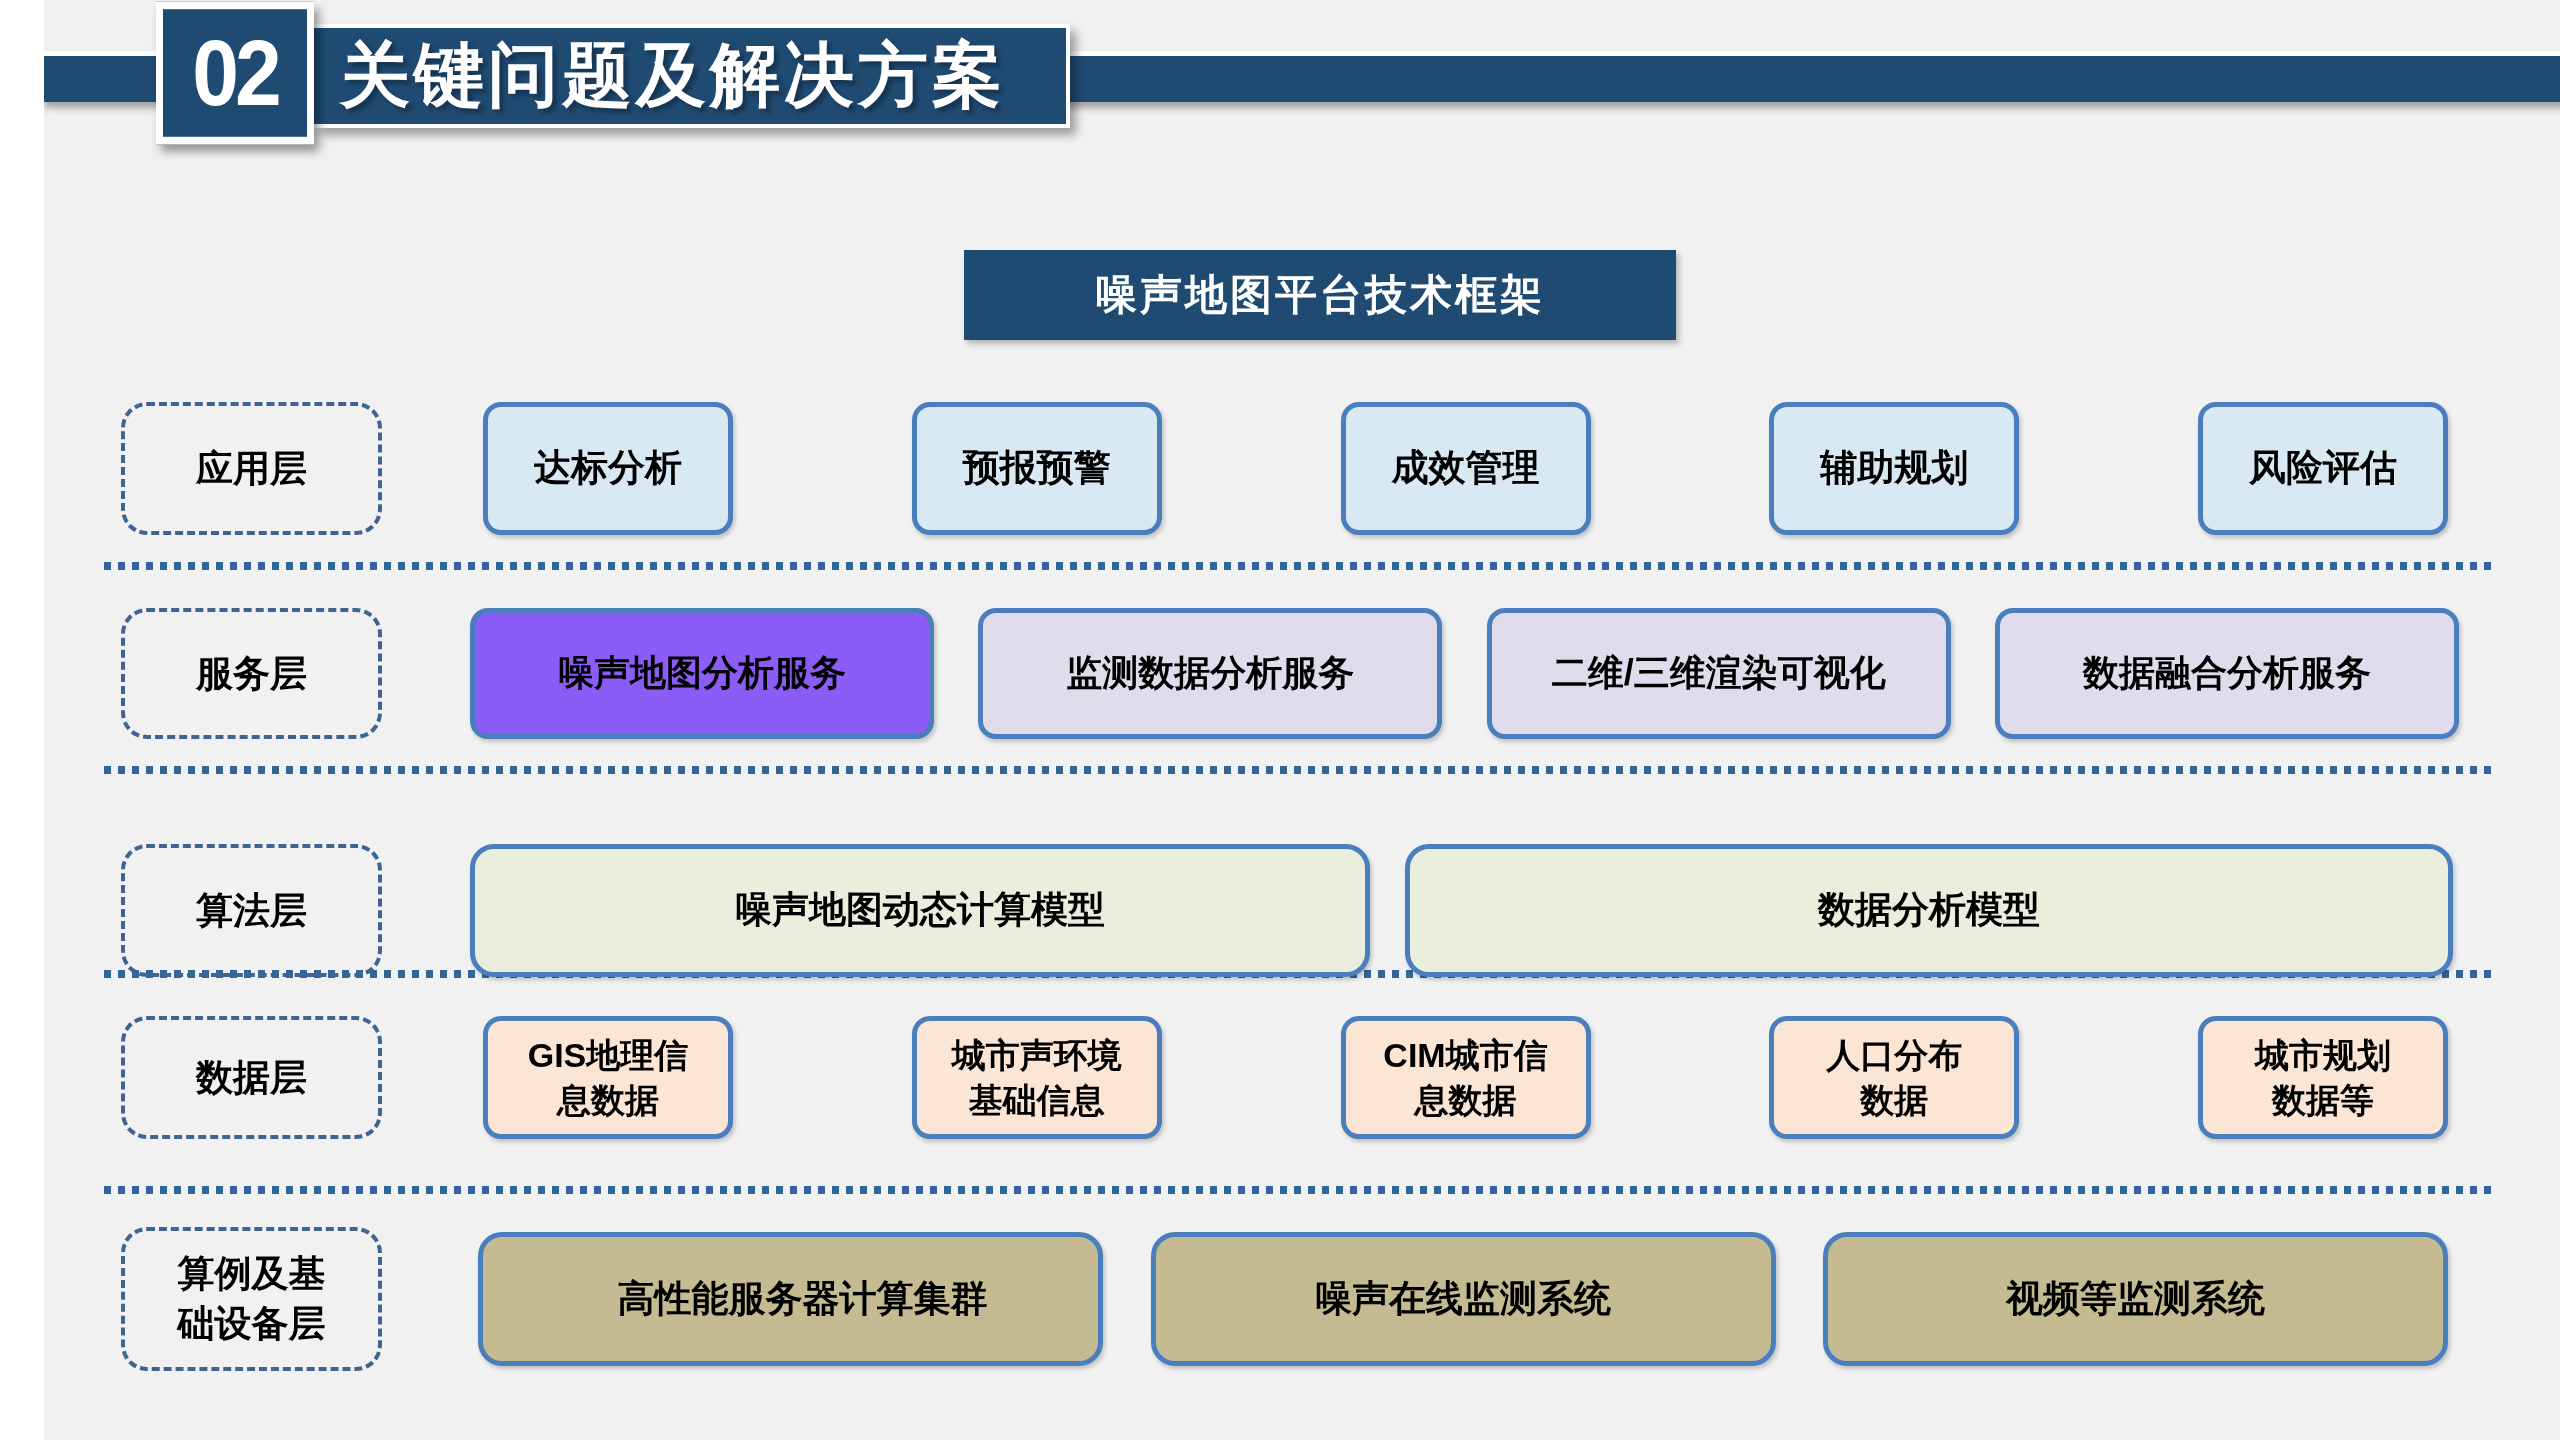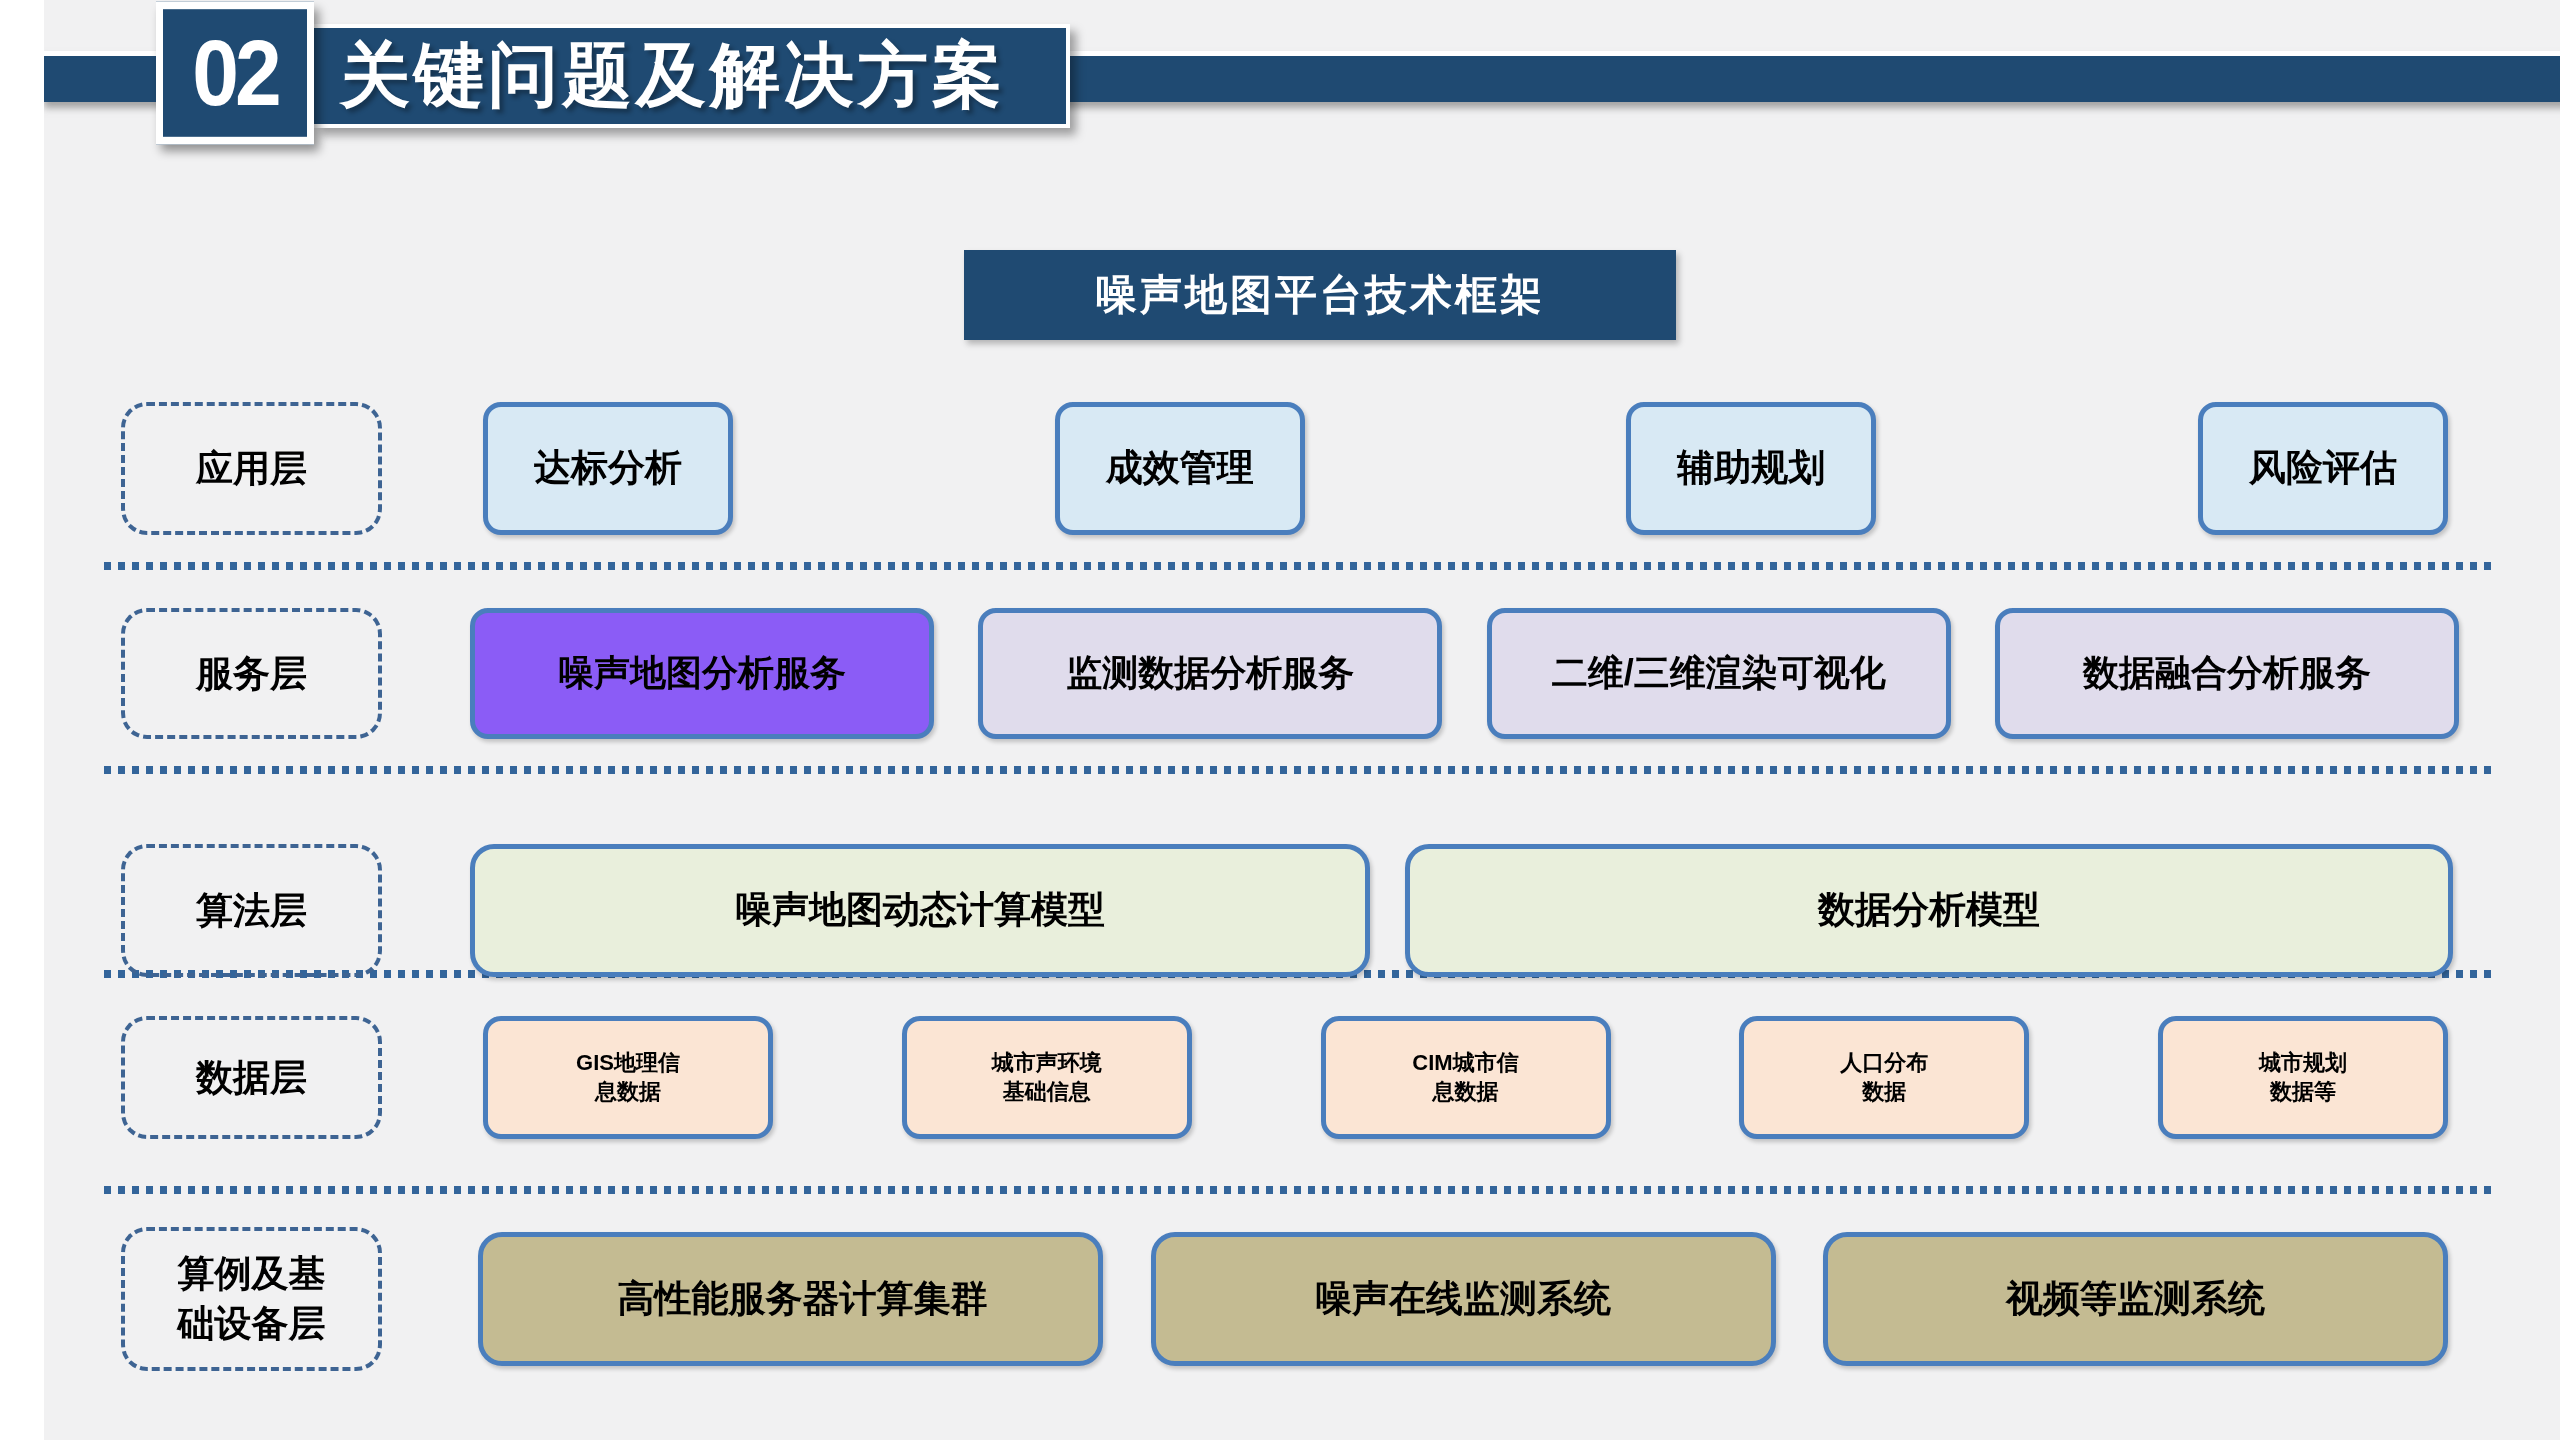--- a/index.html
+++ b/index.html
@@ -51,21 +51,21 @@
 
   .box{border:5px solid var(--bordblue);border-radius:18px;
     display:flex;align-items:center;justify-content:center;text-align:center;
     font-size:37px;font-weight:700;color:var(--txt);white-space:pre-line;line-height:1.3;
     box-shadow:2px 3px 4px rgba(0,0,0,.2);flex:none;}
   .r0 .box{width:250px;}
   .r1 .box{width:464px;font-size:36px;}
   .r2 .box{border-radius:24px;}
   .r2 .box:nth-child(1){width:900px;}
   .r2 .box:nth-child(2){width:1048px;}
-  .r3 .box{width:290px;font-size:22px;}
+  .r3 .box{width:250px;font-size:34px;}
   .r4 .box{width:625px;border-radius:24px;}
 
   
   .sep{position:absolute;left:60px;width:2388px;height:8px;
     background:repeating-linear-gradient(90deg,var(--dot) 0 7px,transparent 7px 14px);}
   .sep1{top:562px;} .sep2{top:766px;} .sep3{top:970px;} .sep4{top:1186px;}
 </style>
 </head>
 <body>
 
@@ -88,20 +88,21 @@
   <div class="sep sep1"></div>
   <div class="sep sep2"></div>
   <div class="sep sep3"></div>
   <div class="sep sep4"></div>
 
   <div id="rows">
       <div class="layer-row r0">
         <div class="label">应用层</div>
         <div class="boxes">
           <div class="box" style="background: rgb(216, 233, 244);">达标分析</div>
+          <div class="box" style="background: rgb(216, 233, 244);">预报预警</div>
           <div class="box" style="background: rgb(216, 233, 244);">成效管理</div>
           <div class="box" style="background: rgb(216, 233, 244);">辅助规划</div>
           <div class="box" style="background: rgb(216, 233, 244);">风险评估</div>
         </div>
       </div>
       <div class="layer-row r1">
         <div class="label">服务层</div>
         <div class="boxes">
           <div class="box" style="background: #8b5cf6;">噪声地图分析服务</div>
           <div class="box" style="background: rgb(224, 220, 236);">监测数据分析服务</div>

